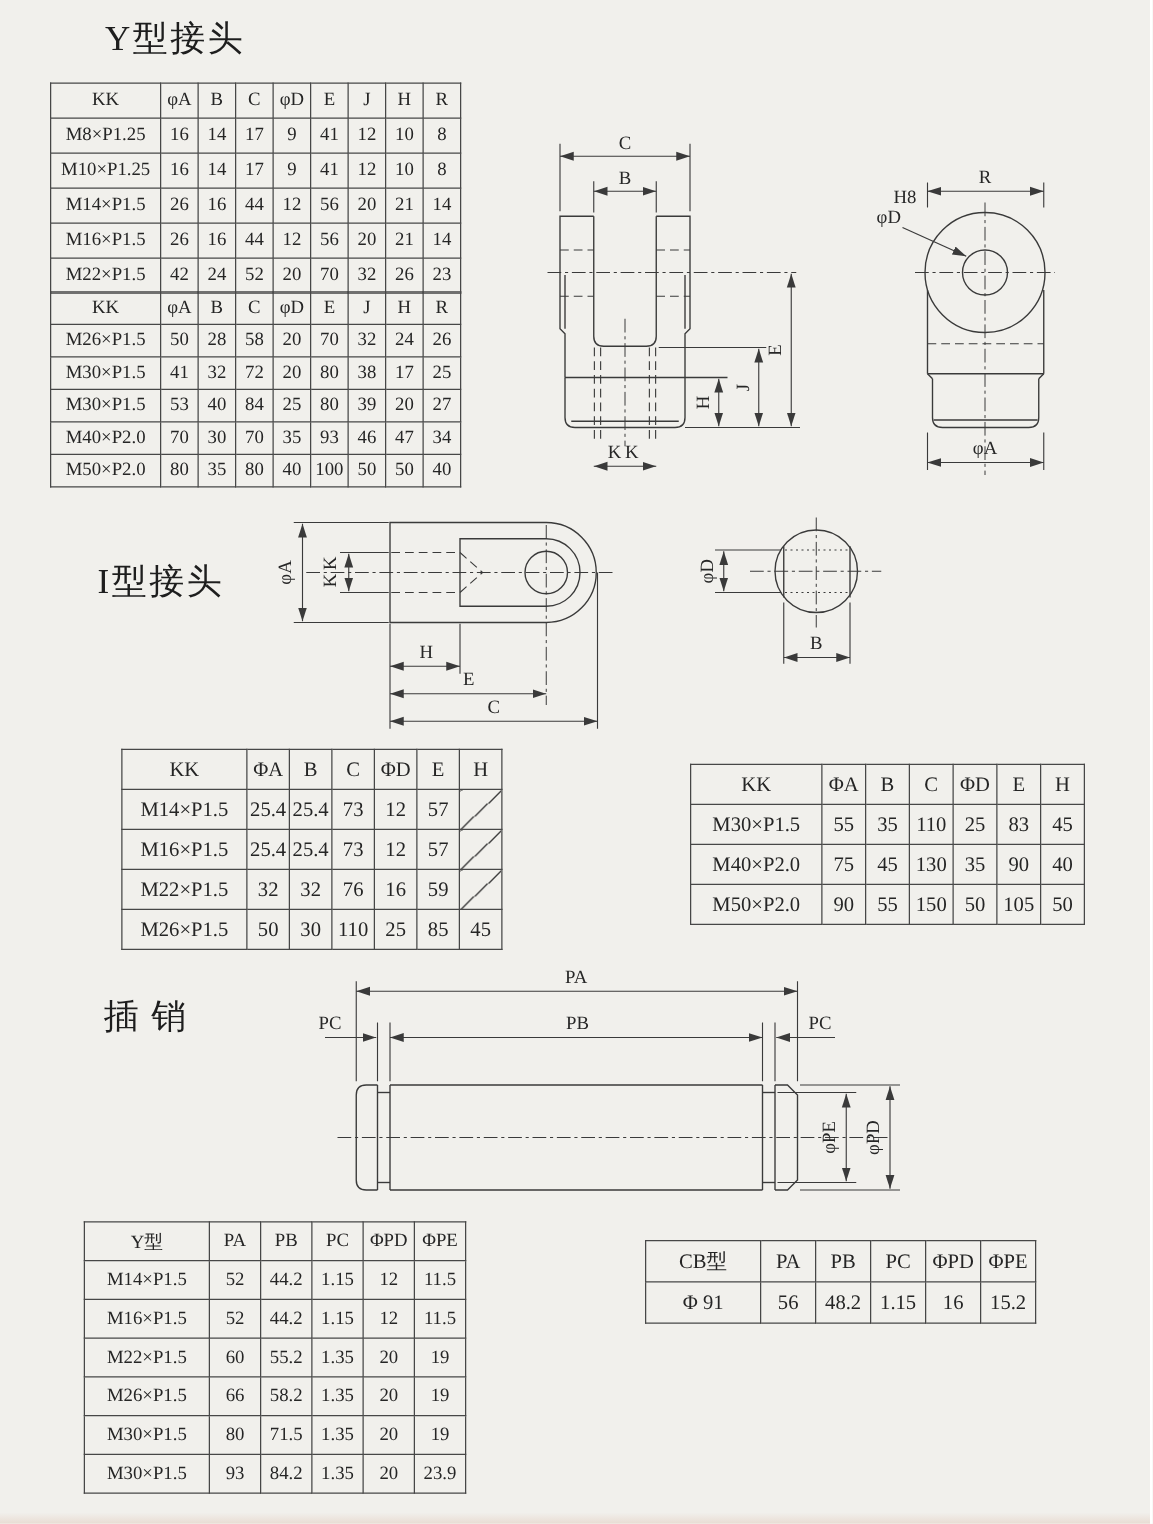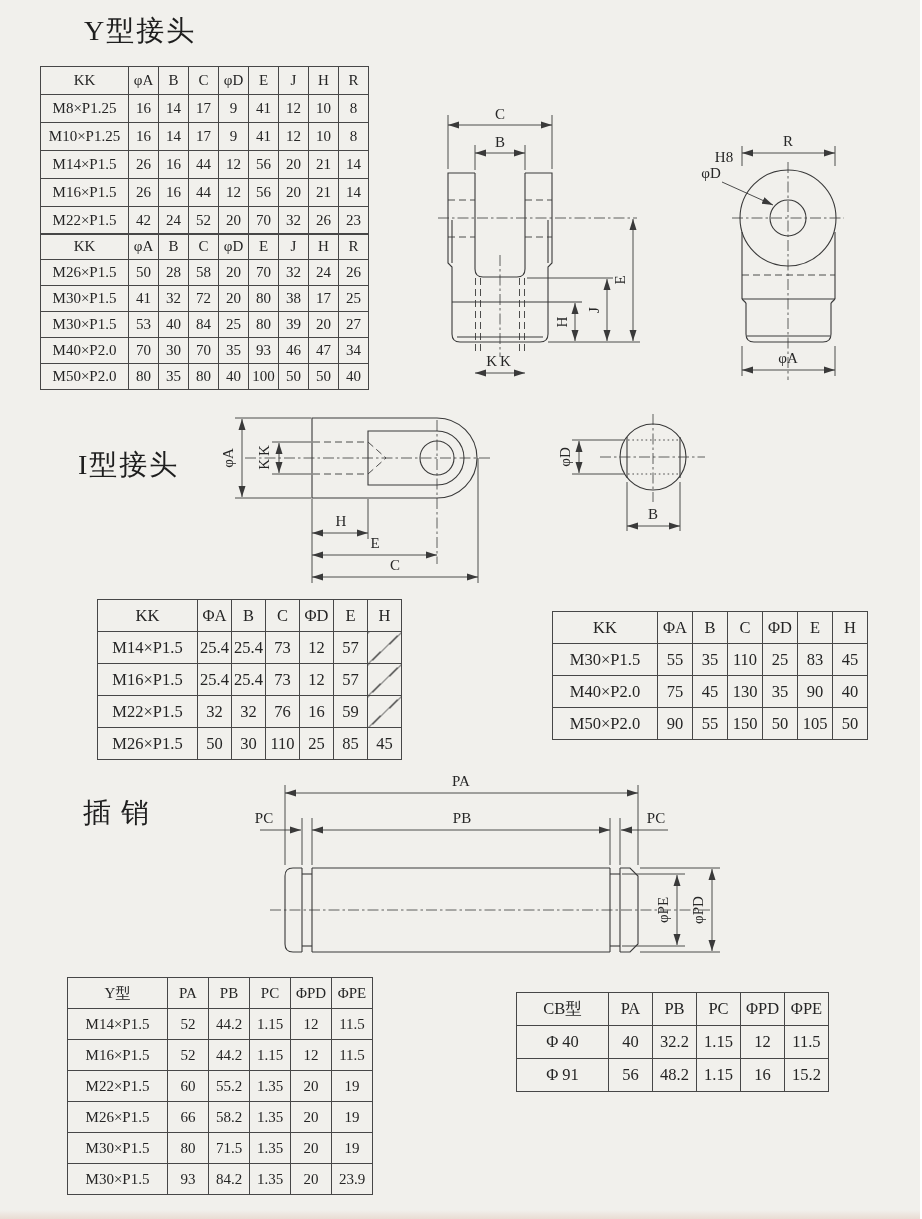--- a/index.html
+++ b/index.html
@@ -672,28 +672,20 @@
           <th>CB型</th>
           <th>PA</th>
           <th>PB</th>
           <th>PC</th>
           <th>ΦPD</th>
           <th>ΦPE</th>
         </tr>
       </thead>
       <tbody>
         <tr>
-          <th>Φ 40</th>
-          <td>40</td>
-          <td>32.2</td>
-          <td>1.15</td>
-          <td>12</td>
-          <td>11.5</td>
-        </tr>
-        <tr>
           <th>Φ 91</th>
           <td>56</td>
           <td>48.2</td>
           <td>1.15</td>
           <td>16</td>
           <td>15.2</td>
         </tr>
       </tbody>
     </table>
 

